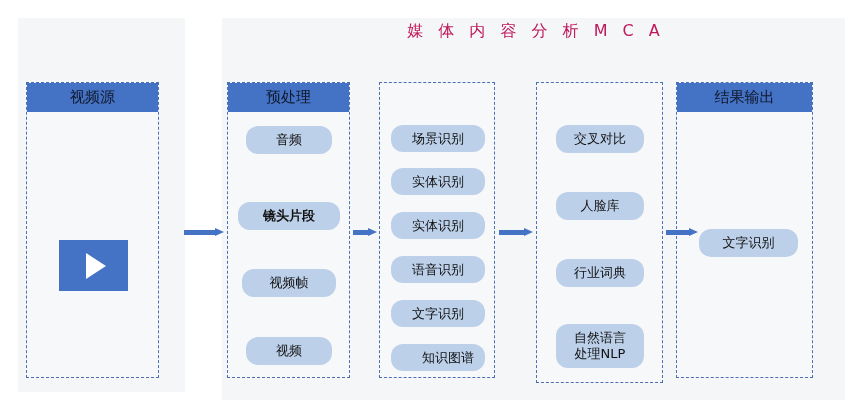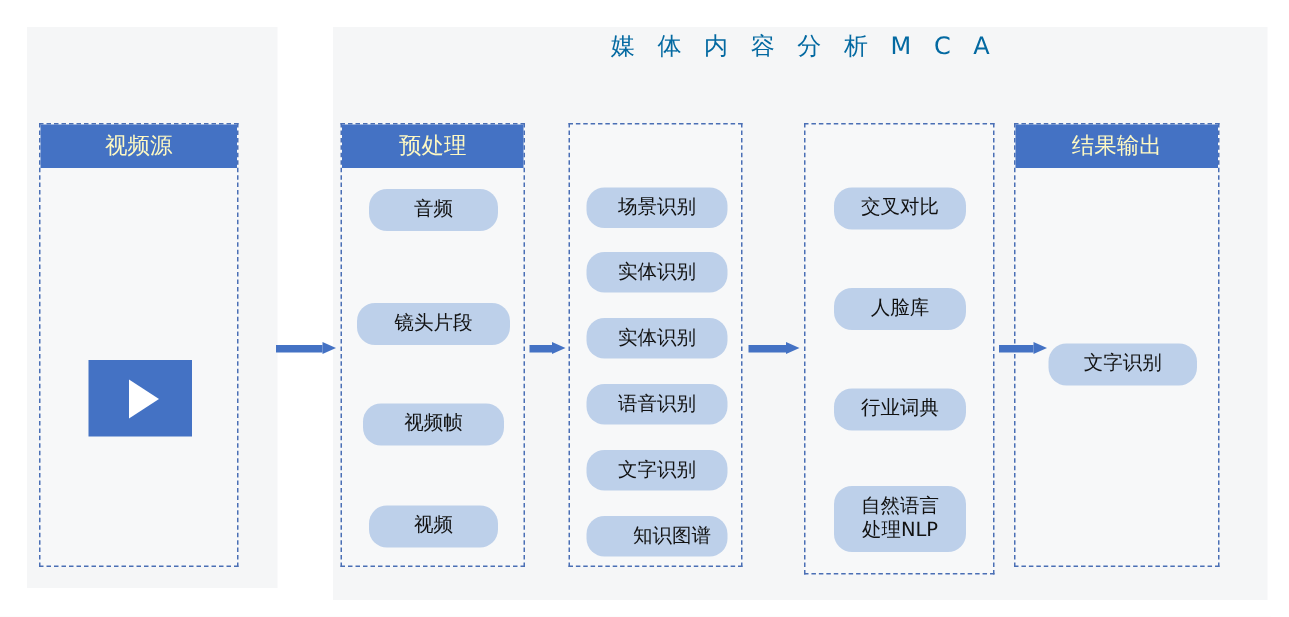--- a/index.html
+++ b/index.html
@@ -24,42 +24,42 @@
   #bg-right { left: 222px; top: 18px; width: 623px; height: 382px; }
 
   
   #diagram-title {
     position: absolute;
     left: 222px;
     top: 18px;
     width: 623px;
     text-align: center;
     font-size: 16px;
-    color: #0369a1;
+    color: #be185d;
     letter-spacing: 5px;
     text-indent: 5px;
     line-height: 26px;
     white-space: nowrap;
   }
 
   
   .column {
     position: absolute;
     border: 1px dashed #4a6fb5;
     background: #f7f8f9;
     box-sizing: border-box;
   }
   .col-header {
     position: absolute;
     left: 0;
     top: 0;
     width: 100%;
     height: 29px;
     background: #4472c4;
-    color: #fef9c3;
+    color: #0f172a;
     font-size: 15px;
     text-align: center;
     line-height: 29px;
     box-sizing: border-box;
     white-space: nowrap;
   }
   .col-body {
     position: absolute;
     left: 0;
     top: 29px;
@@ -155,21 +155,21 @@
     <div id="play-box">
       <div class="tri"></div>
     </div>
   </div>
 </div>
 
 <div id="col-pre" class="column">
   <div class="col-header">预处理</div>
   <div class="col-body">
     <div class="chip" style="left:18px; top:14px; width:86px; height:28px;">音频</div>
-    <div class="chip" style="left:10px; top:90px; width:102px; height:28px;">镜头片段</div>
+    <div class="chip" style="left:10px; top:90px; width:102px; height:28px;font-weight:bold;">镜头片段</div>
     <div class="chip" style="left:14px; top:157px; width:94px; height:28px;">视频帧</div>
     <div class="chip" style="left:18px; top:225px; width:86px; height:28px;">视频</div>
   </div>
 </div>
 
 <div id="col-model" class="column">
   <div class="col-body">
     <div class="chip" style="left:11px; top:13px; width:94px; height:27px;">场景识别</div>
     <div class="chip" style="left:11px; top:56px; width:94px; height:27px;">实体识别</div>
     <div class="chip" style="left:11px; top:100px; width:94px; height:27px;">实体识别</div>

